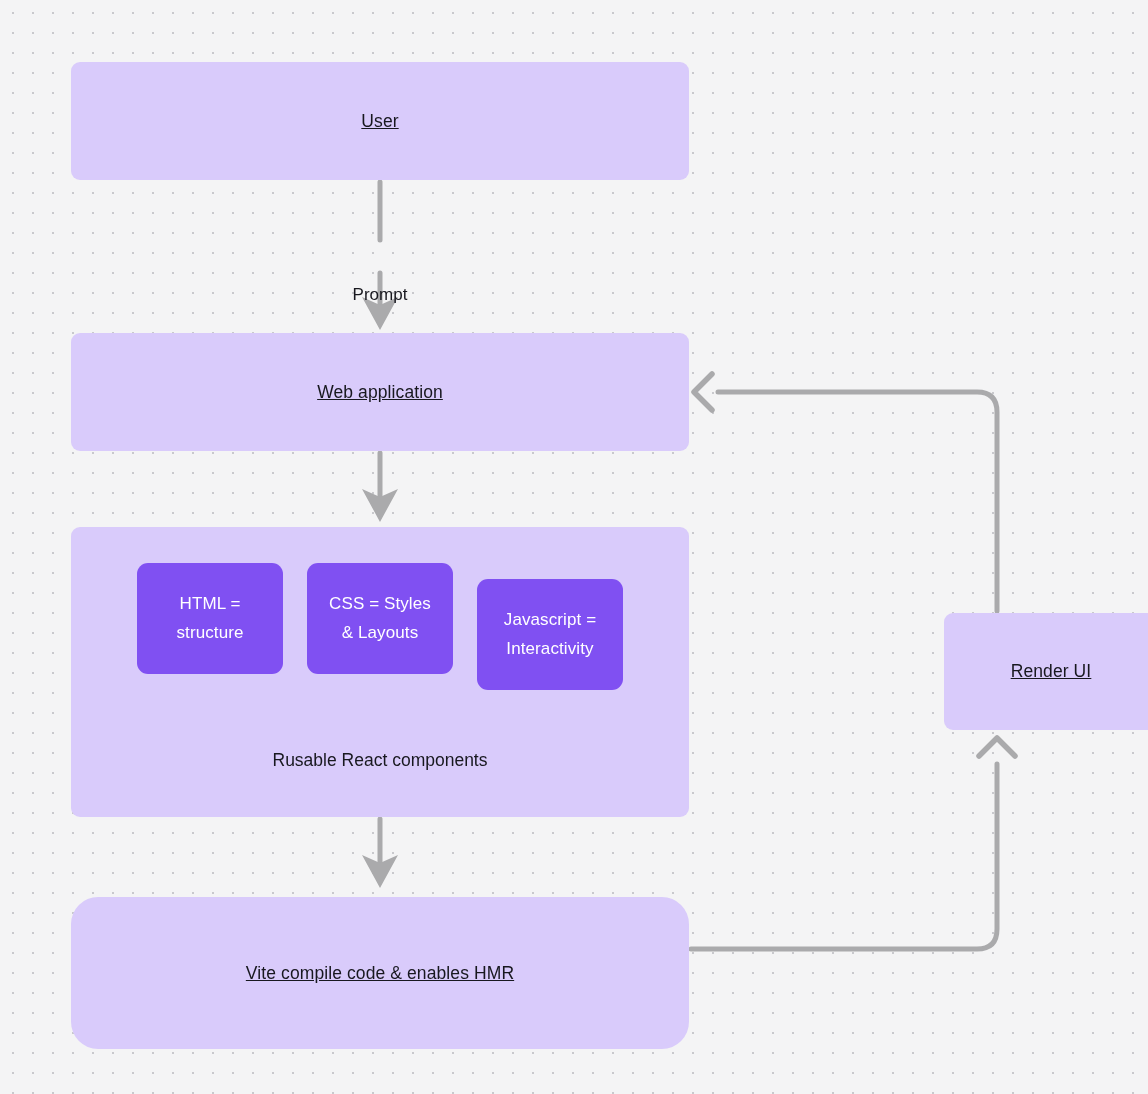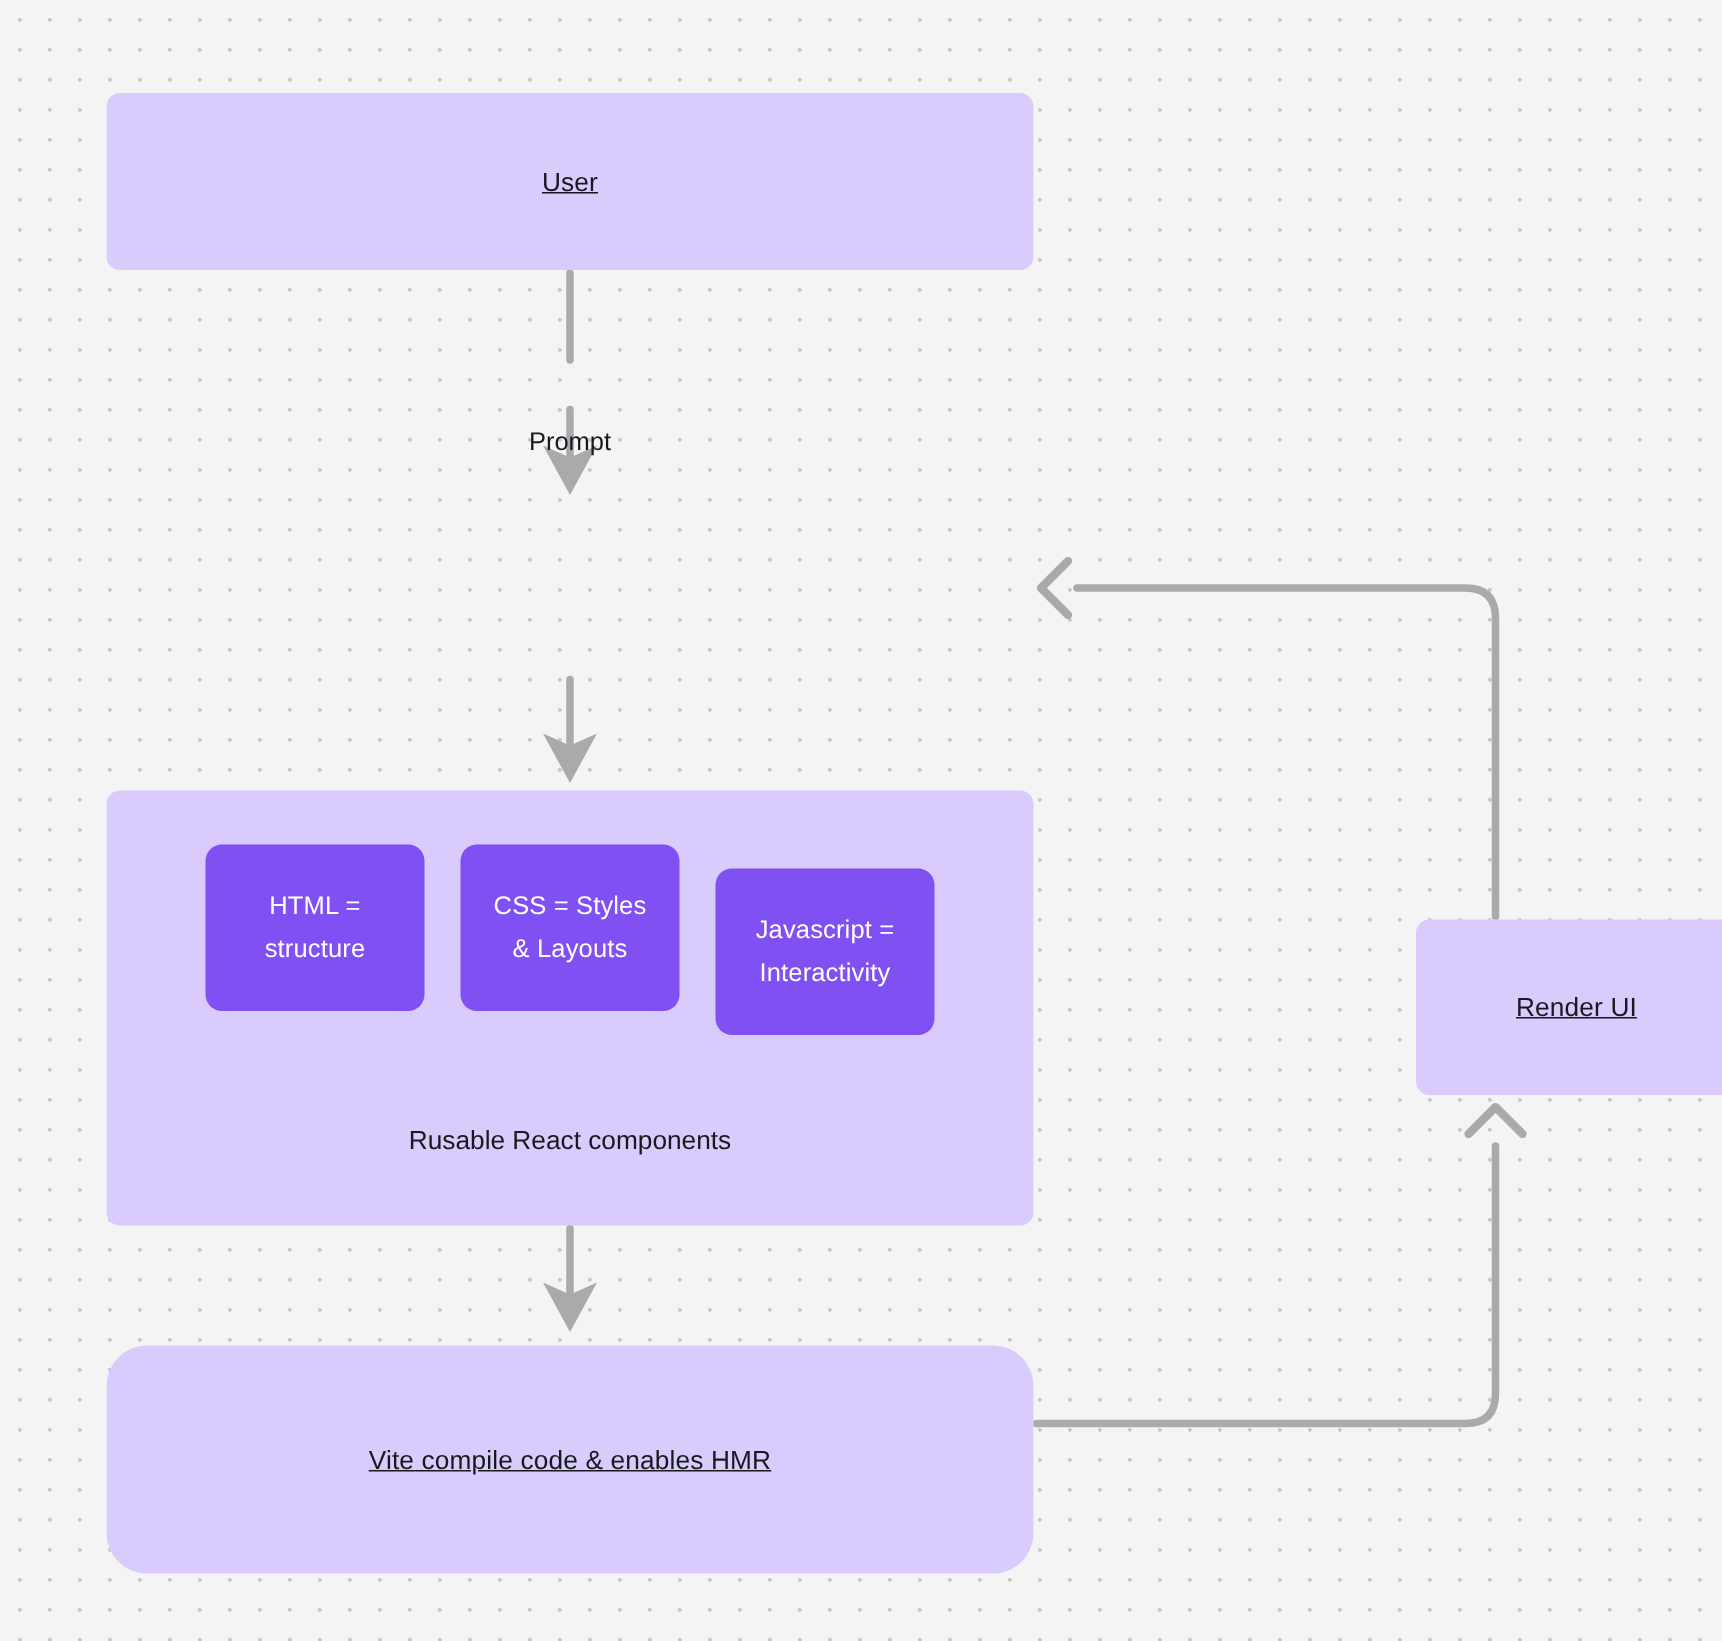--- a/index.html
+++ b/index.html
@@ -140,20 +140,23 @@
     <path class="edge-head" d="M 979 756 L 997 738 L 1015 756"></path>
 
     <path class="edge-line" d="M 997 611 L 997 412 Q 997 392 977 392 L 718 392"></path>
     <path class="edge-head" d="M 712 374 L 694 392 L 712 410"></path>
   </svg>
 
   <div class="node lavender" id="node-user">
     <span>User</span>
   </div>
 
+  <div class="node lavender" id="node-webapp">
+    <span>Web application</span>
+  </div>
 
   <div class="node lavender" id="node-components"></div>
 
   <div class="node violet" id="chip-html">
     <span>
       <span>HTML =</span><br>
       <span>structure</span>
     </span>
   </div>
 

